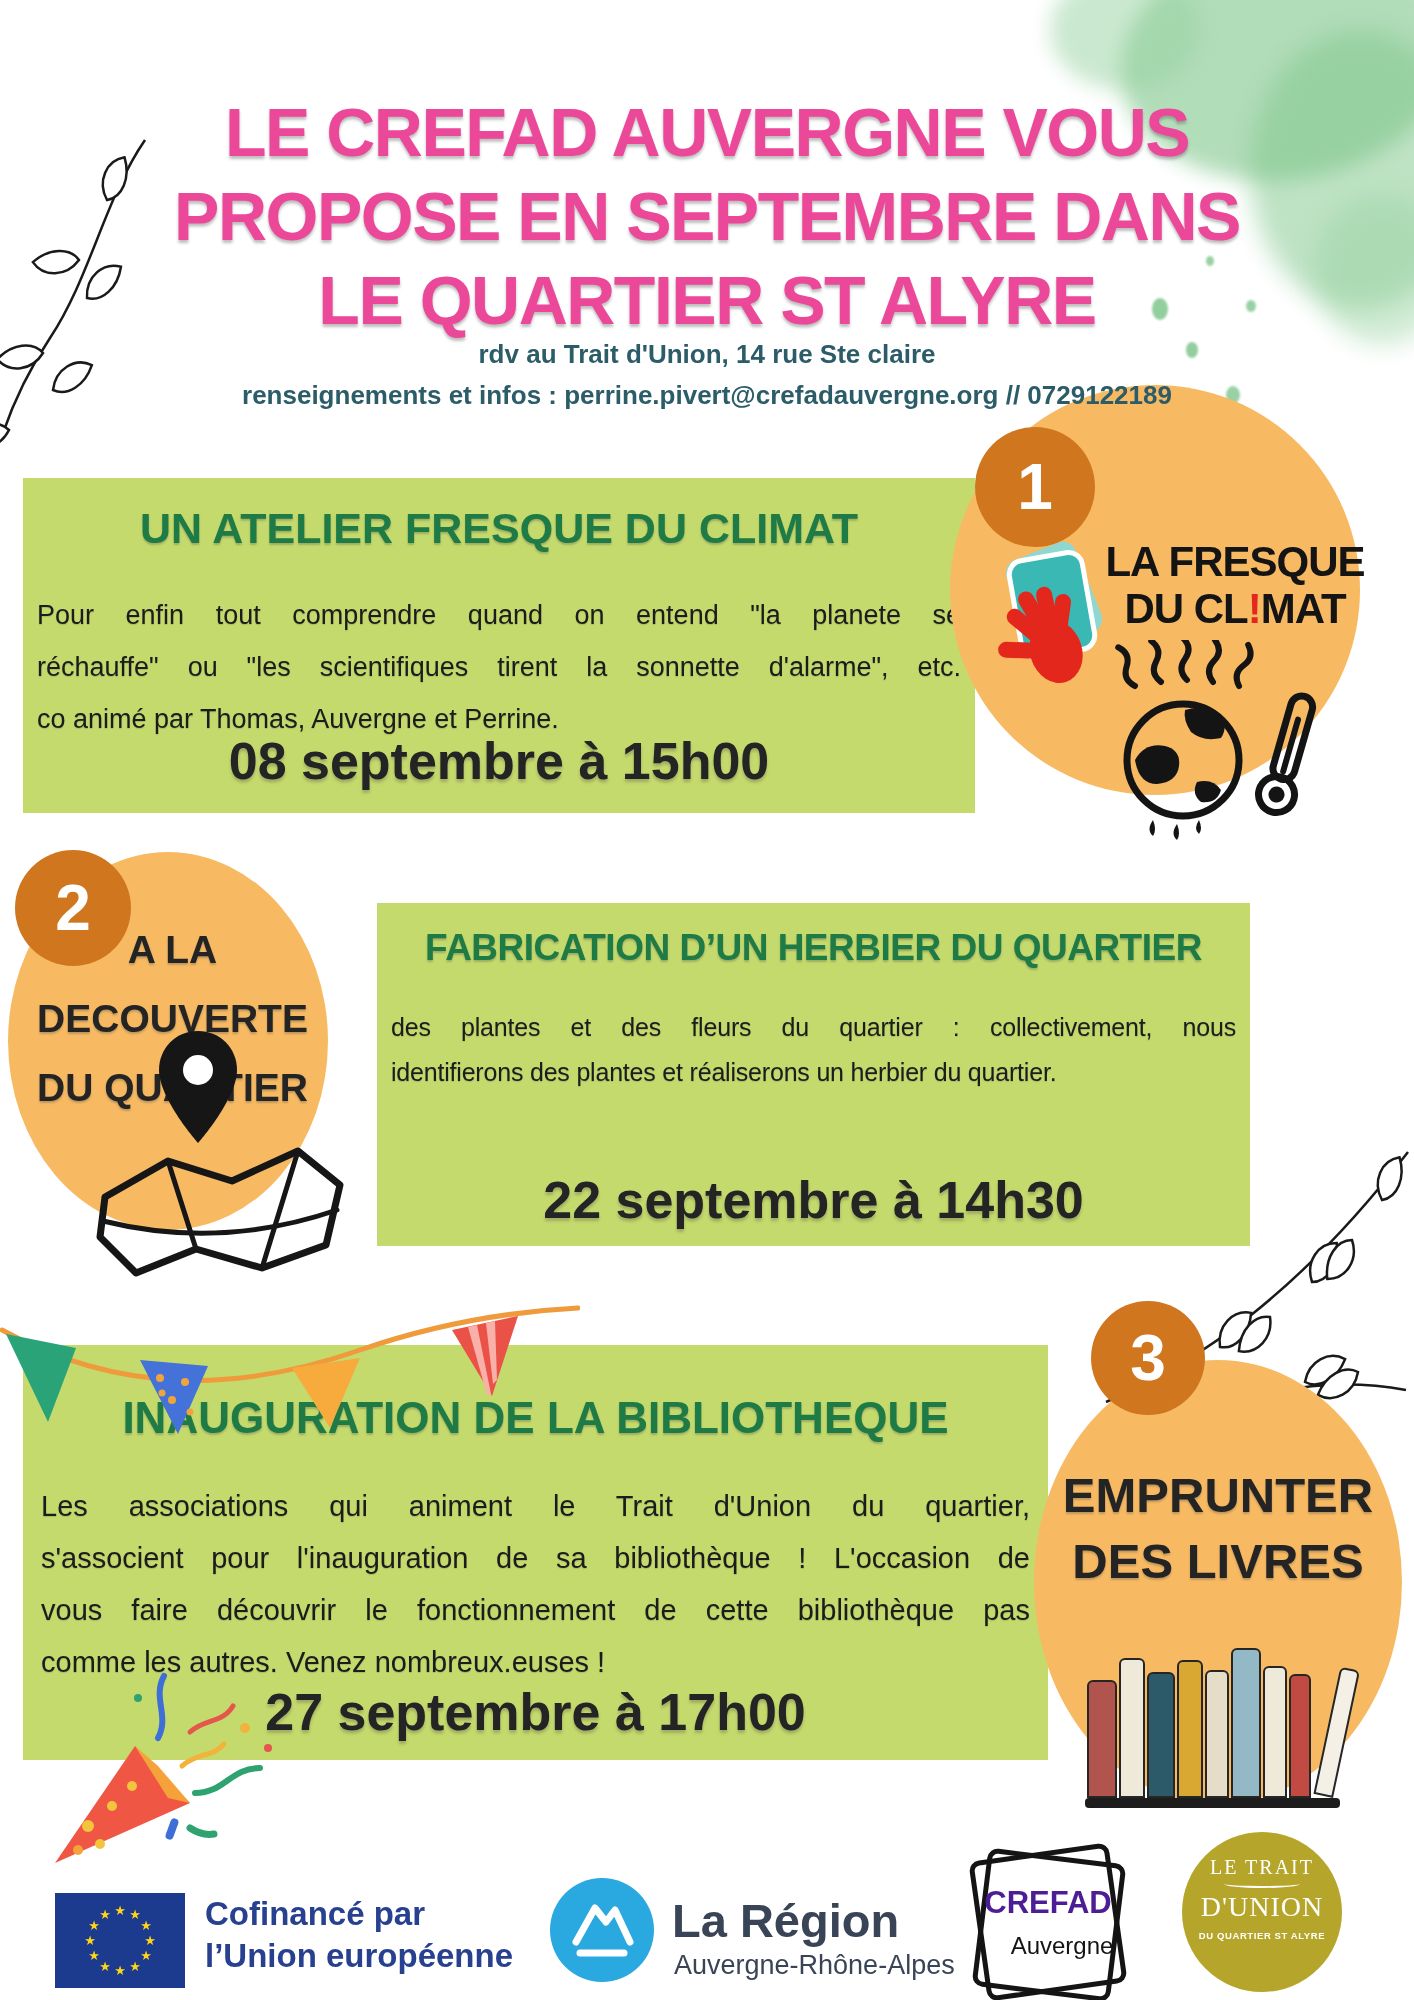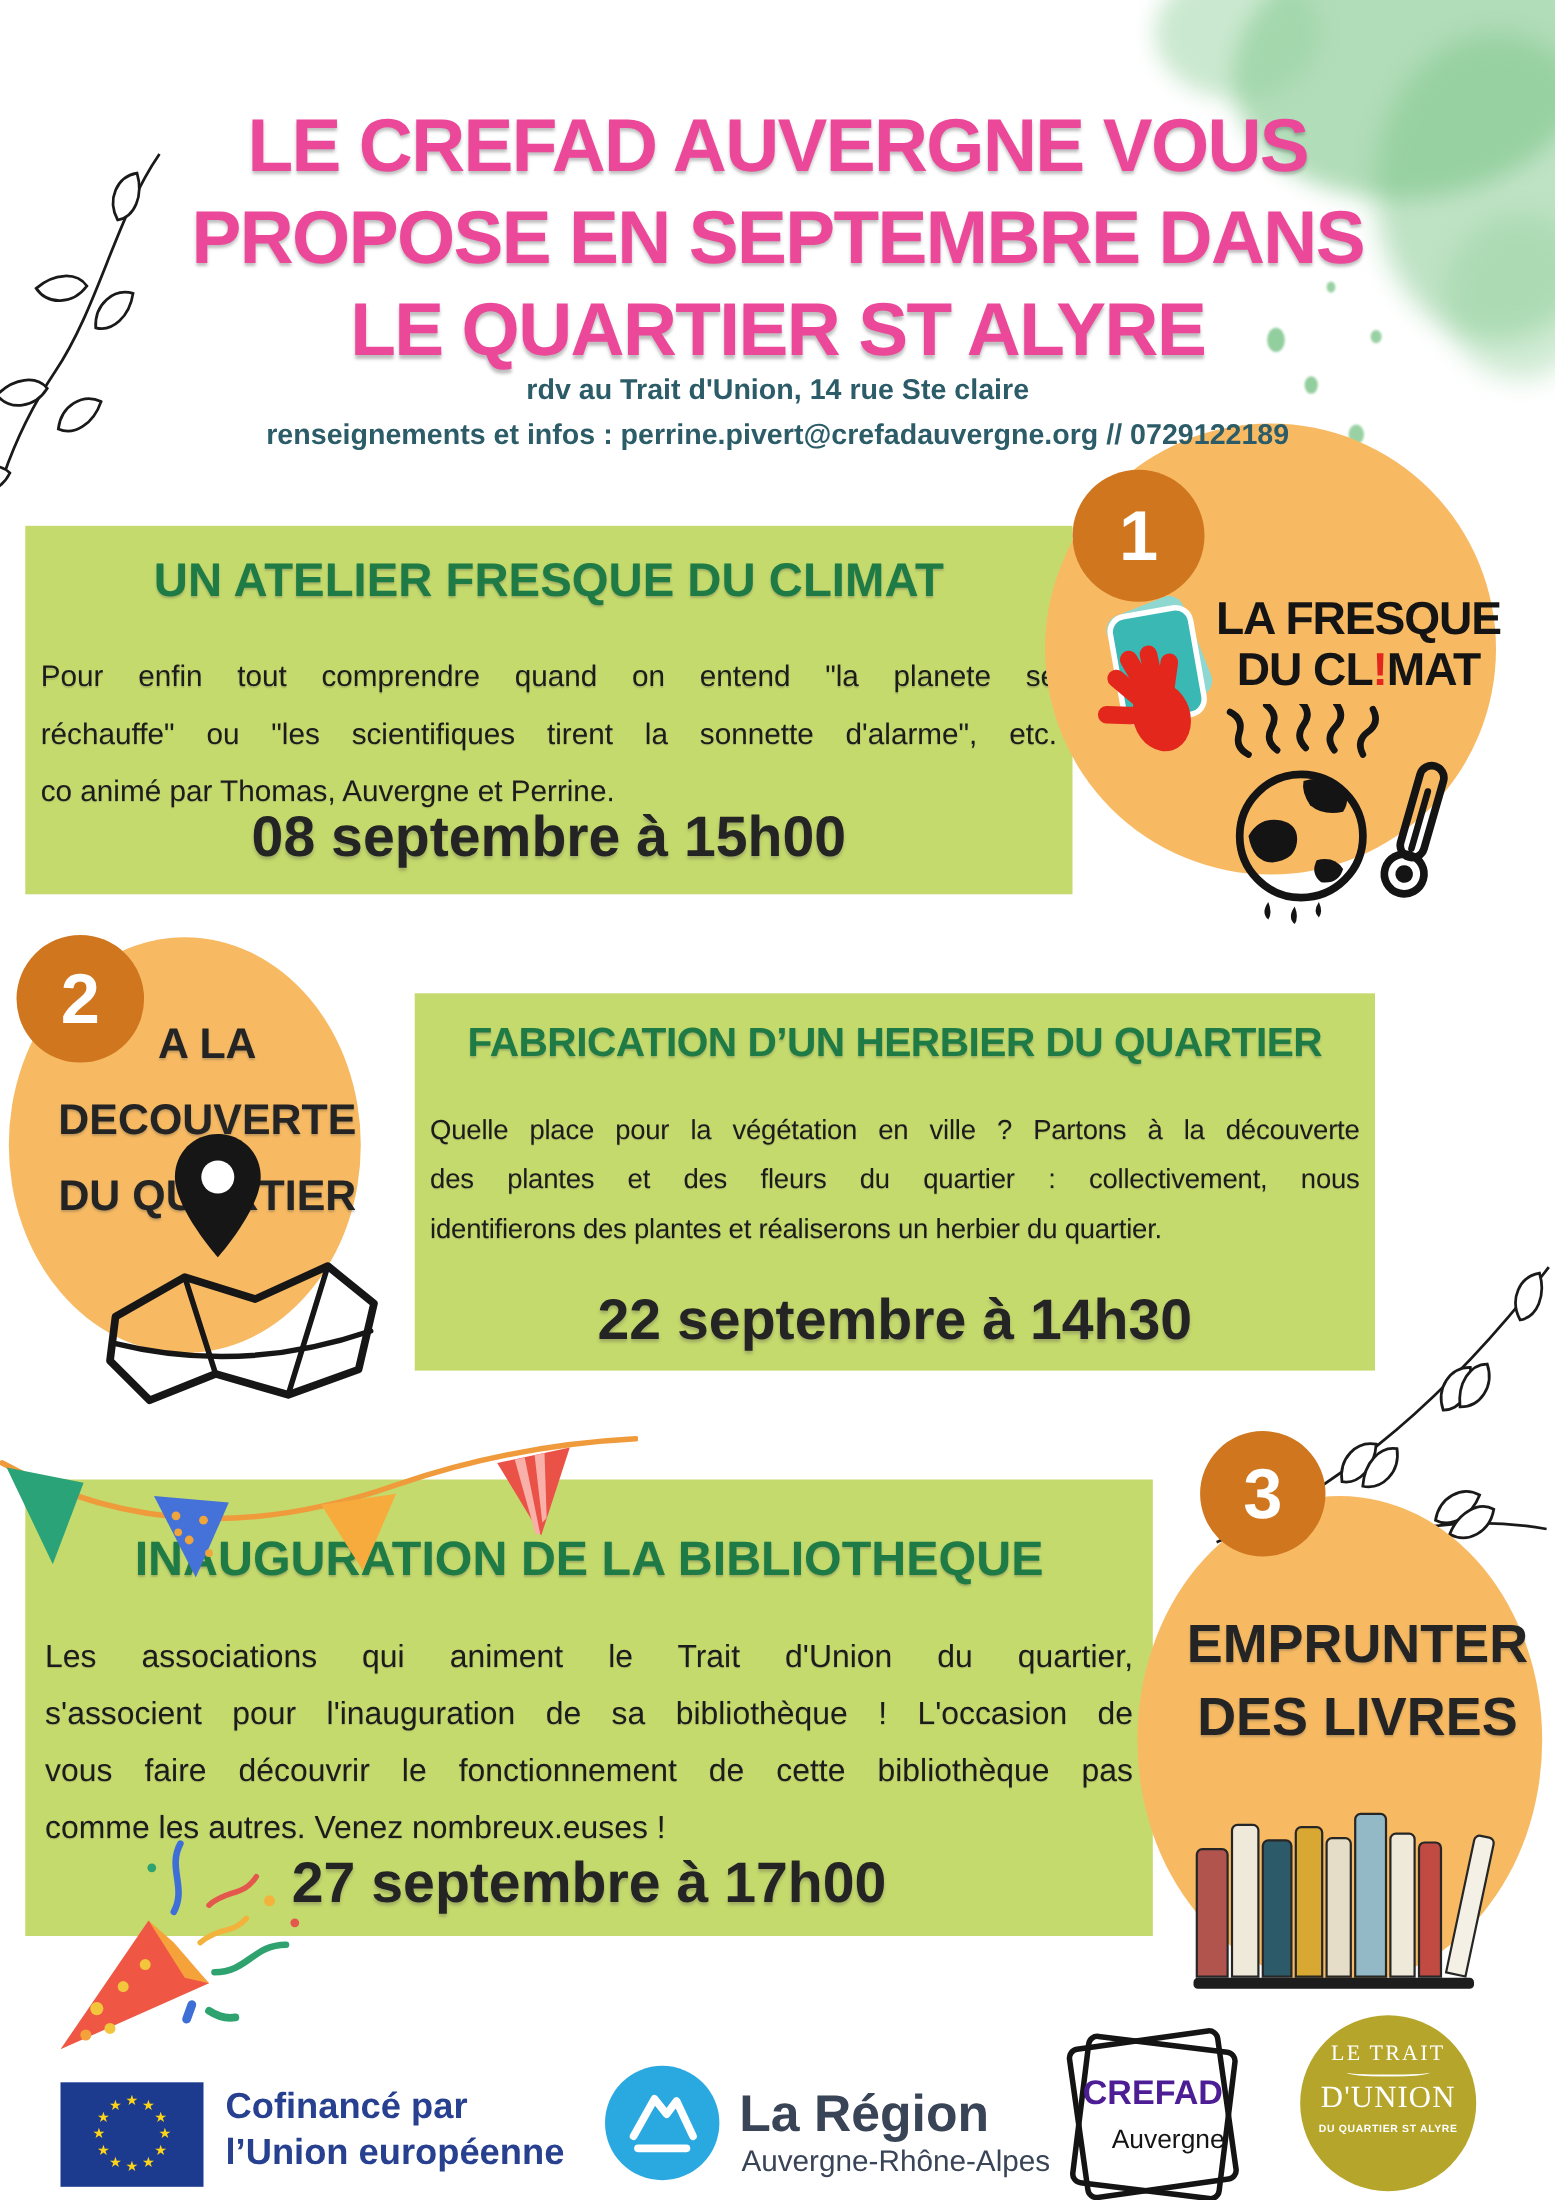--- a/index.html
+++ b/index.html
@@ -60,21 +60,20 @@
   #badge1{left:975px;top:427px;width:120px;height:120px;}
   #badge2{left:15px;top:850px;width:116px;height:116px;}
   #badge3{left:1091px;top:1301px;width:114px;height:114px;}
   .orange-circle{position:absolute;background:#f7ba63;border-radius:50%;z-index:2;}
   #circle1{left:950px;top:385px;width:410px;height:410px;}
   #circle2{left:8px;top:852px;width:320px;height:378px;}
   #circle3{left:1034px;top:1360px;width:368px;height:444px;}
   .circle-label{
     position:absolute;z-index:4;text-align:center;font-weight:800;color:#242424;
     text-shadow:0 2px 2px rgba(70,70,70,.3);
-    margin-left:16px;
   }
   #discover-label{left:0px;top:915px;width:345px;font-size:39px;line-height:69px;}
   #borrow-label{left:1034px;top:1462px;width:368px;font-size:49px;line-height:66px;}
 
   
   .fresque-text{
     position:absolute;left:1085px;top:538px;width:300px;z-index:4;text-align:center;
     font-weight:800;font-size:42px;line-height:47px;color:#141414;letter-spacing:-1px;
   }
   .fresque-text .bang{color:#e3271d;}
@@ -255,21 +254,20 @@
       <path d="M208,126 L172,243" stroke-width="5"></path>
       <path d="M13,196 Q130,225 247,185" stroke-width="5"></path>
     </g>
     <path d="M108,6 C130,6 147,23 147,45 C147,74 108,118 108,118 C108,118 69,74 69,45 C69,23 86,6 108,6 Z" fill="#161616"></path>
     <circle cx="108" cy="45" r="15" fill="#ffffff"></circle>
   </svg>
 
   <section class="event-box" id="box2">
     <h2 class="event-heading">FABRICATION D’UN HERBIER DU QUARTIER</h2>
     <div class="event-body">
-      <div class="body-line">Quelle place pour la végétation en ville ? Partons à la découverte</div>
       <div class="body-line">des plantes et des fleurs du quartier :  collectivement, nous</div>
       <div class="body-line last">identifierons des plantes et réaliserons un herbier du quartier.</div>
     </div>
     <div class="event-date">22 septembre à 14h30</div>
   </section>
 
   <section class="event-box" id="box3">
     <h2 class="event-heading">INAUGURATION DE LA BIBLIOTHEQUE</h2>
     <div class="event-body">
       <div class="body-line">Les associations qui animent le Trait d'Union du quartier,</div>

